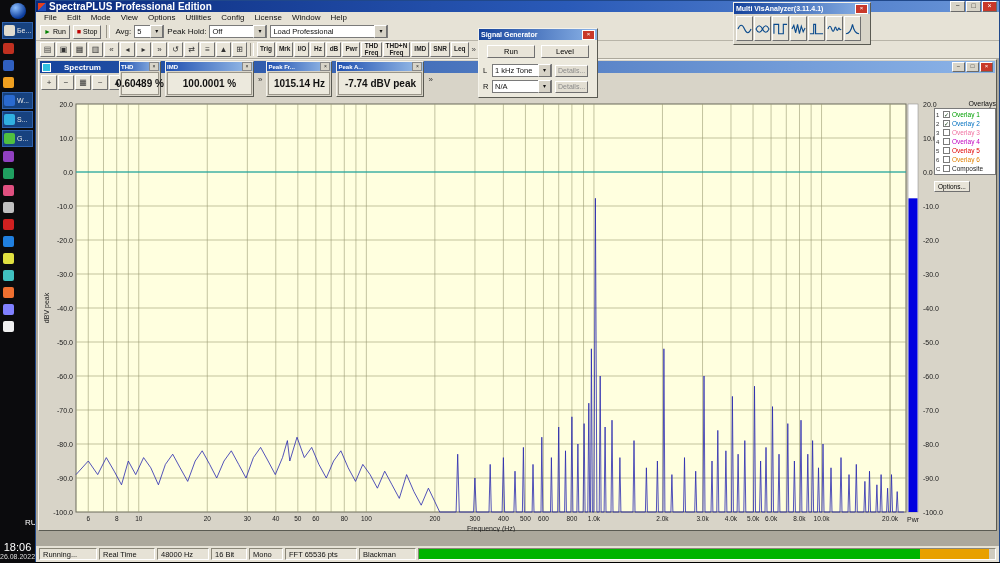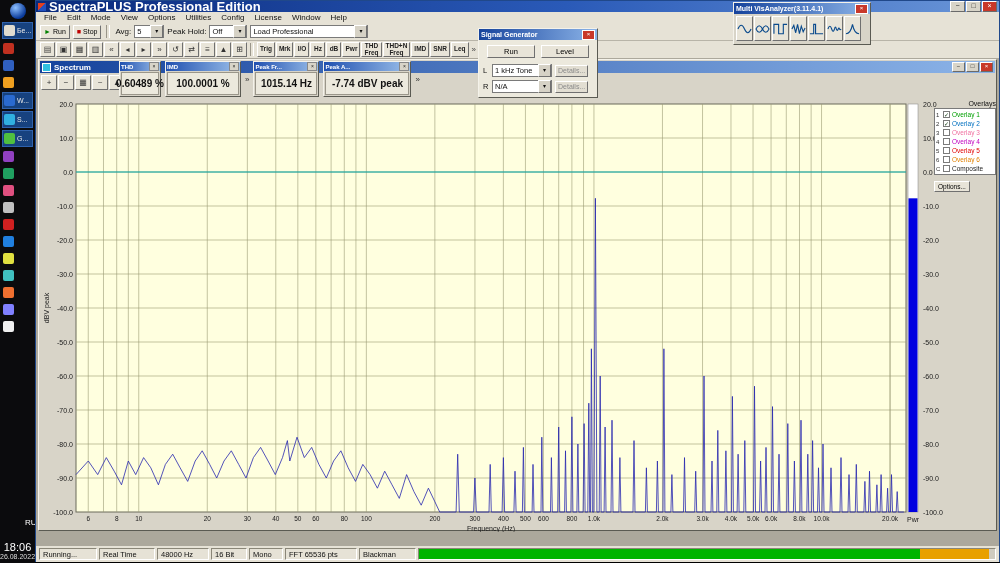--- a/index.html
+++ b/index.html
@@ -15,21 +15,21 @@
   .tk-lab{color:#e8e8e8;font-size:7px;white-space:nowrap;overflow:hidden;}
   #tk-bottom{margin-top:auto;text-align:center;color:#fff;padding-bottom:3px;}
   #tk-lang{font-size:8px;margin-bottom:14px;padding-left:25px;}
   #tk-time{font-size:11px;}
   #tk-date{font-size:7px;color:#ddd;}
 
   
   #main{position:absolute;left:35px;top:0;width:965px;height:562px;background:#d8d4c8;border:1px solid #20488a;box-sizing:border-box;}
   #titlebar{position:absolute;left:0;top:0;right:0;height:11px;background:linear-gradient(90deg,#0a2a7c,#2a5ab8 55%,#6a96d8);display:flex;align-items:center;padding:0 2px;color:#fff;}
   #titlebar .t-ic{width:8px;height:8px;background:linear-gradient(135deg,#e04020 50%,#2050c0 50%);margin-right:3px;}
-  #titlebar .t-txt{font-size:13px;font-weight:bold;white-space:nowrap;}
+  #titlebar .t-txt{font-size:10px;font-weight:bold;white-space:nowrap;}
   .wc{display:flex;gap:1px;margin-left:auto;}
   .wc span{width:13px;height:9px;background:#d8d4c8;border:1px solid;border-color:#fff #6a6a6a #6a6a6a #fff;font-size:7px;line-height:7px;text-align:center;color:#222;}
   .wc span.close{background:#c8382a;color:#fff;}
   .wc.small span{width:11px;height:8px;font-size:6px;line-height:6px;}
 
   #menu-bar{position:absolute;left:0;top:11px;right:0;height:11px;background:#e6e2d6;border-bottom:6px solid #0ea5e9;display:flex;align-items:center;padding-left:3px;}
   .menu-item{font-size:8px;padding:0 5px;color:#111;}
 
   #toolbar1{position:absolute;left:0;top:22px;right:0;height:17px;background:#e6e2d6;border-bottom:1px solid #b8b4a8;display:flex;align-items:center;gap:3px;padding-left:4px;}
   .rs-btn{height:14px;background:#e8e4d8;border:1px solid;border-color:#fff #707070 #707070 #fff;font-size:7px;display:inline-flex;align-items:center;gap:2px;padding:0 3px;}
@@ -43,21 +43,21 @@
   #toolbar2{position:absolute;left:0;top:40px;right:0;height:17px;background:#e6e2d6;border-bottom:1px solid #9a968a;display:flex;align-items:center;gap:1px;padding-left:4px;}
   .tbtn{height:15px;min-width:15px;background:#e8e4d8;border:1px solid;border-color:#fff #707070 #707070 #fff;font-size:8px;line-height:11px;padding:0 1px;color:#333;text-align:center;}
   .ttext{font-size:6.5px;line-height:6.5px;white-space:pre-line;padding:0 2px;font-weight:bold;color:#222;}
   .chevron{font-size:8px;color:#444;padding:0 2px;}
 
   
   #client{position:absolute;left:0;top:57px;right:0;height:488px;background:#aca89c;}
   #spectrum-win{position:absolute;left:2px;top:1px;width:959px;height:472px;background:#d8d4c8;border:1px solid;border-color:#f4f2ea #5a5a52 #5a5a52 #f4f2ea;box-sizing:border-box;}
   #sp-title{position:absolute;left:1px;top:1px;right:1px;height:12px;background:linear-gradient(90deg,#16439c,#8cb4e8);display:flex;align-items:center;padding:0 2px;color:#fff;}
   #sp-title .t-ic{width:7px;height:7px;background:#30c0e0;border:1px solid #fff;margin-right:3px;}
-  #sp-title .t-txt{font-size:8px;font-weight:bold;}
+  #sp-title .t-txt{font-size:8px;font-weight:bold;margin-left:10px;}
   #sp-tools{position:absolute;left:2px;top:15px;display:flex;gap:1px;}
   #panel-row{position:absolute;left:80px;top:1px;display:flex;gap:4px;align-items:center;z-index:5;}
   .mini{background:#d8d4c8;border:1px solid;border-color:#f4f2ea #5a5a52 #5a5a52 #f4f2ea;box-sizing:border-box;}
   .mini-t{height:9px;background:linear-gradient(90deg,#2050b0,#9cc0ea);display:flex;align-items:center;padding:0 1px;}
   .mini-tt{font-size:6px;color:#fff;font-weight:bold;white-space:nowrap;overflow:hidden;flex:1;}
   .mini-x{width:8px;height:7px;background:#d8d4c8;border:1px solid #888;font-size:5px;line-height:6px;text-align:center;color:#222;flex:0 0 auto;}
   .mini-v{height:21px;background:#ece9dd;border:1px solid #9a968a;margin:1px;font-size:10px;font-weight:bold;color:#111;display:flex;align-items:center;justify-content:center;white-space:nowrap;}
   .pr-chev{font-size:8px;color:#333;}
 
   #plot-svg{position:absolute;left:0;top:38px;}
@@ -200,21 +200,21 @@
       <span class="rs-glyph stop">■</span>
       <span>Stop</span>
     </button>
     <span class="vsep"></span>
     <span class="tb-label">Avg:</span>
     <span class="combo" style="width:30px">
       <span>5</span>
       <span class="arr">▾</span>
     </span>
     <span class="tb-label">Peak Hold:</span>
-    <span class="combo" style="width:38px">
+    <span class="combo" style="width:58px">
       <span>Off</span>
       <span class="arr">▾</span>
     </span>
     <span class="combo" style="width:118px">
       <span>Load Professional</span>
       <span class="arr">▾</span>
     </span>
   </div>
 
   <div id="toolbar2">
@@ -271,21 +271,21 @@
           <button class="tbtn" style="width: 16px;">▲</button>
         </div>
       <div id="panel-row">
           <div class="mini" style="width: 42px;">
             <div class="mini-t">
               <span class="mini-tt">THD</span>
               <span class="mini-x">×</span>
             </div>
             <div class="mini-v">0.60489 %</div>
           </div>
-          <div class="mini" style="width: 76px;">
+          <div class="mini" style="width: 89px;">
             <div class="mini-t">
               <span class="mini-tt">IMD</span>
               <span class="mini-x">×</span>
             </div>
             <div class="mini-v">100.0001 %</div>
           </div>
           <span class="pr-chev">»</span>
           <div class="mini" style="width: 66px;">
             <div class="mini-t">
               <span class="mini-tt">Peak Fr...</span>

